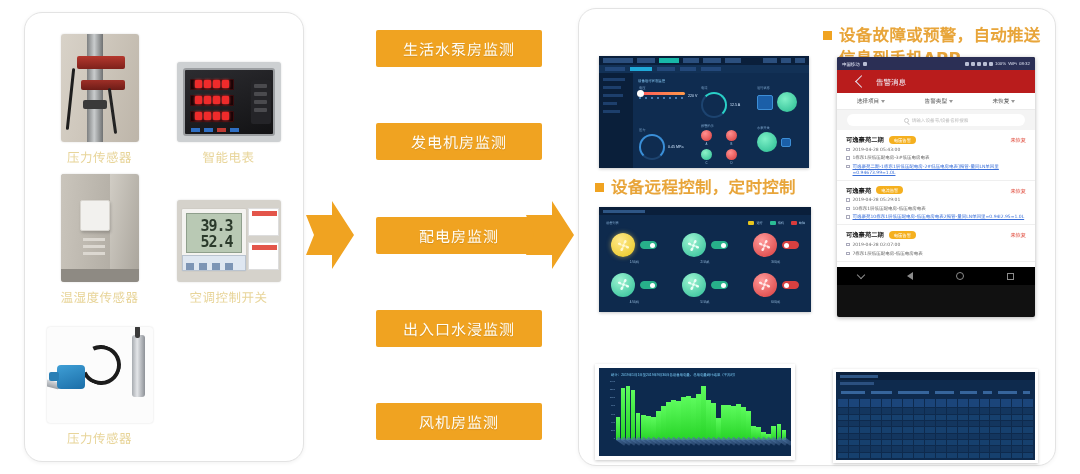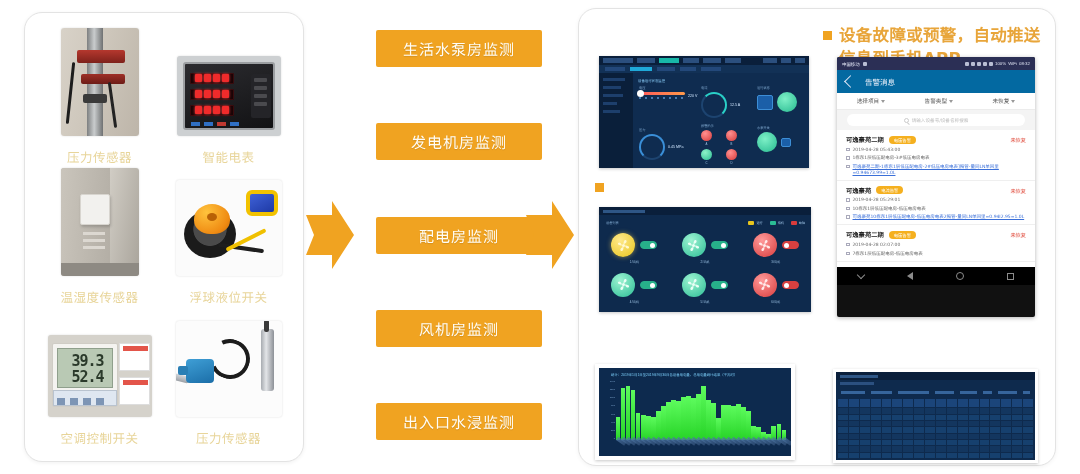--- a/index.html
+++ b/index.html
@@ -30,21 +30,21 @@
     row-gap: 2px;
   }
   .dev-cell { display: flex; flex-direction: column; align-items: center; justify-content: flex-end; }
   .dev-photo {
     border-radius: 3px;
     overflow: hidden;
     position: relative;
     box-shadow: 0 0 2px rgba(0,0,0,0.15);
   }
   .dev-label {
-    margin-top: 11px;
+    margin-top: 5px;
     font-size: 12.5px;
     color: #e8d59a;
     letter-spacing: .5px;
     white-space: nowrap;
     font-family: Liberation Sans, sans-serif;
   }
 
   
   .ph-pressure { width: 78px; height: 108px; background: linear-gradient(105deg,#d8d2c8 0%, #cfc8bd 40%, #bdb5a9 100%); }
   .ph-pressure .pipe { position:absolute; left:26px; top:0; width:16px; height:108px; background:linear-gradient(90deg,#7d7f80,#c9cccd 45%,#6f7172); }
@@ -203,21 +203,21 @@
   .chartshot .xax { position:absolute; left:17px; right:5px; bottom:2px; height:14px; display:flex; gap:.6px; }
   .chartshot .xax i { flex:1; height:10px; background:linear-gradient(180deg,#4f79a8,#33527a); display:block; transform:rotate(-55deg); transform-origin:top left; opacity:.75;}
 
   
   .phone { position:absolute; left:258px; top:48px; width:198px; height:260px; background:#111; border-radius:2px; overflow:hidden; box-shadow:0 1px 4px rgba(0,0,0,.3);}
   .ph-status { height:13px; background:#2b2f55; display:flex; align-items:center; justify-content:space-between; padding:0 5px; }
   .ph-status .l { display:flex; align-items:center; gap:3px;}
   .ph-status .r { display:flex; align-items:center; gap:2px;}
   .ph-status span { font-size:4.4px; color:#dfe3f2; white-space:nowrap;}
   .ph-status i { width:4px; height:4px; background:#b9bed4; display:block; border-radius:1px;}
-  .ph-nav { height:23px; background:#0369a1; display:flex; align-items:center; gap:10px; padding:0 9px;}
+  .ph-nav { height:23px; background:#b91c1c; display:flex; align-items:center; gap:10px; padding:0 20px;}
   .ph-nav .back { width:9px; height:9px; border-left:1.4px solid #e6e9f7; border-bottom:1.4px solid #e6e9f7; transform:rotate(45deg); }
   .ph-nav .t { font-size:7.5px; color:#f2f4fd; font-family:"DejaVu Sans",sans-serif;}
   .ph-filters { height:17px; background:#fff; display:flex; align-items:center; justify-content:space-around; border-bottom:1px solid #ececec;}
   .ph-filters .f { font-size:5.6px; color:#555; display:flex; align-items:center; gap:2px; font-family:"DejaVu Sans",sans-serif;}
   .ph-filters .f b { width:0;height:0;border-left:2.4px solid transparent;border-right:2.4px solid transparent;border-top:3px solid #999; display:block;}
   .ph-search { height:20px; background:#f4f4f4; display:flex; align-items:center; padding:0 10px;}
   .ph-search .inp { flex:1; height:12px; background:#fff; border-radius:6px; display:flex; align-items:center; justify-content:center; gap:3px;}
   .ph-search .inp span { font-size:4.6px; color:#bbb; font-family:"DejaVu Sans",sans-serif;}
   .ph-search .mag { width:5px;height:5px;border:0.9px solid #ccc;border-radius:50%;position:relative;}
   .ph-search .mag:after{content:"";position:absolute;right:-2px;bottom:-2px;width:2.5px;height:0.9px;background:#ccc;transform:rotate(45deg);}
@@ -314,30 +314,20 @@
           <span class="wall"></span>
             <span class="box"></span>
           <span class="v v1"></span>
             <span class="v v2"></span>
             <span class="v v3"></span>
           <span class="floor"></span>
         </div>
         <div class="dev-label">温湿度传感器</div>
       </div>
 
-      <div class="dev-cell">
-        <div class="dev-photo ph-float">
-          <span class="coil"></span>
-            <span class="cord2"></span>
-            <span class="orange"></span>
-          <span class="cord"></span>
-            <span class="ball"></span>
-        </div>
-        <div class="dev-label">浮球液位开关</div>
-      </div>
 
       <div class="dev-cell">
         <div class="dev-photo ph-ac">
           <span class="unit"></span>
           <span class="lcd">
               <b class="n1">39.3</b>
               <b class="n2">52.4</b>
             </span>
           <span class="base"><i></i><i></i><i></i><i></i></span>
           <span class="card1"></span>
@@ -362,40 +352,41 @@
   <div class="arrow" style="left:302px; top:197px;">
     <svg viewBox="0 0 56 76">
       <path d="M4 18 L30 18 L30 4 L52 38 L30 72 L30 58 L4 58 L12 38 Z" fill="#f0a321"></path>
     </svg>
   </div>
 
   <div class="mid-col">
     <div class="mid-chip">生活水泵房监测</div>
     <div class="mid-chip">发电机房监测</div>
     <div class="mid-chip">配电房监测</div>
+    <div class="mid-chip">出入口水浸监测</div>
     <div class="mid-chip">风机房监测</div>
-    <div class="mid-chip">出入口水浸监测</div>
   </div>
 
   <div class="arrow" style="left:522px; top:197px;">
     <svg viewBox="0 0 56 76">
       <path d="M4 18 L30 18 L30 4 L52 38 L30 72 L30 58 L4 58 L12 38 Z" fill="#f0a321"></path>
     </svg>
   </div>
 
   <div class="right-card">
 
 
     <div class="r-head" style="left:244px; top:16px; width:220px;">
       <span class="r-bullet"></span>
       <span class="r-title">设备故障或预警，自动推送信息到手机APP</span>
     </div>
 
     <div class="r-head" style="left:16px; top:168px; width:215px;">
       <span class="r-bullet"></span>
+      <span class="r-title">设备远程控制，定时控制</span>
     </div>
 
 
     <div class="shot dash">
       <div class="topbar">
         <i style="width:30px"></i>
           <i style="width:18px"></i>
           <i class="on" style="width:20px"></i>
         <i style="width:16px"></i>
           <i style="width:18px"></i>

